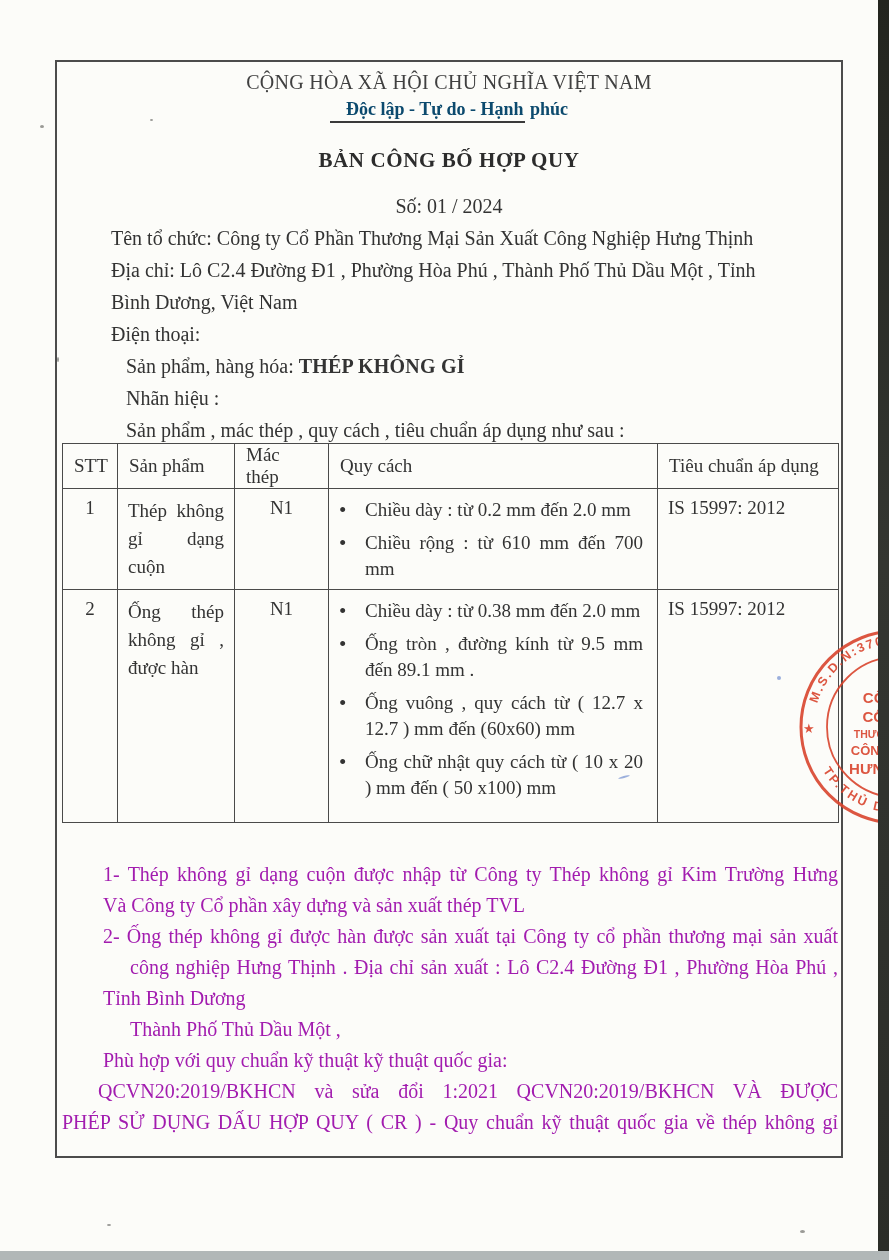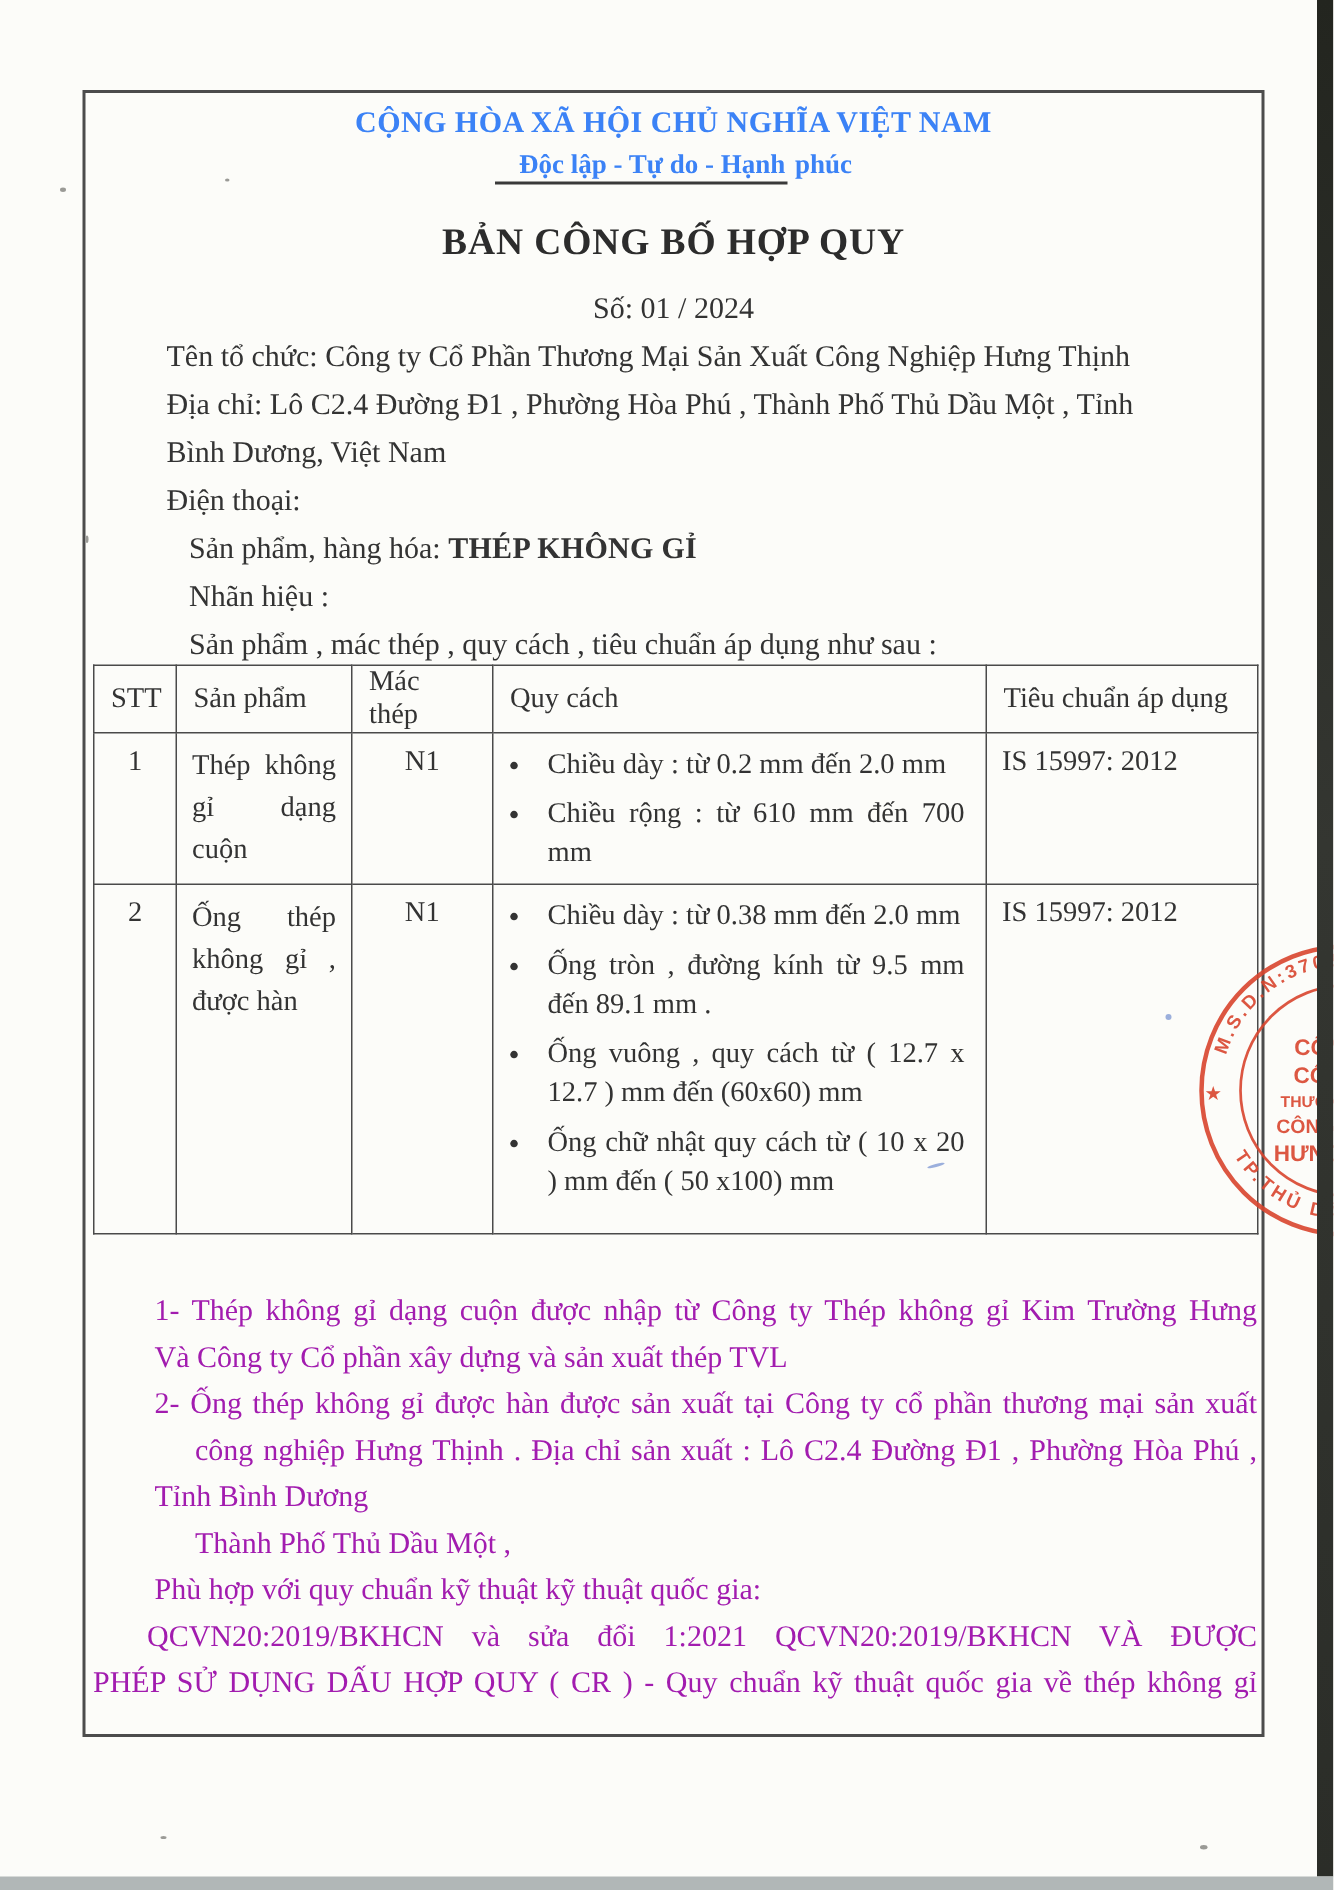--- a/index.html
+++ b/index.html
@@ -24,24 +24,24 @@
   }
   .speck{position:absolute;background:#9a9a96;border-radius:50%;z-index:2;}
   .ink-dot{position:absolute;background:#4a6fc4;opacity:.55;border-radius:50%;z-index:4;}
 
   
   .frame{
     position:absolute;left:55px;top:60px;width:788px;height:1098px;
     border:2px solid #4c4c4c;box-sizing:border-box;z-index:1;
   }
   .centered{width:100%;text-align:center;position:absolute;left:0;}
-  .national-title{top:9px;font-size:20px;font-weight:bold;letter-spacing:.3px;color:#3b82f6;}
-  .motto{top:37px;font-size:18px;font-weight:bold;color:#3b82f6;}
+  .national-title{top:9px;font-size:20px;font-weight:normal;letter-spacing:.3px;color:#404040;}
+  .motto{top:37px;font-size:18px;font-weight:bold;color:#0c4a6e;}
   .motto .u{border-bottom:2px solid #3a3a3a;padding:0 2px 2px 16px;}
-  .doc-title{top:86px;font-size:25px;font-weight:bold;letter-spacing:.6px;color:#2c2c2c;}
+  .doc-title{top:86px;font-size:21px;font-weight:bold;letter-spacing:.6px;color:#2c2c2c;}
   .doc-number{top:133px;font-size:20px;color:#333;}
 
   .info{
     position:absolute;left:54px;top:160px;width:700px;
     font-size:20px;line-height:32px;color:#333;
   }
   .info .indent{padding-left:15px;}
   .info b{letter-spacing:.2px;}
 
   

